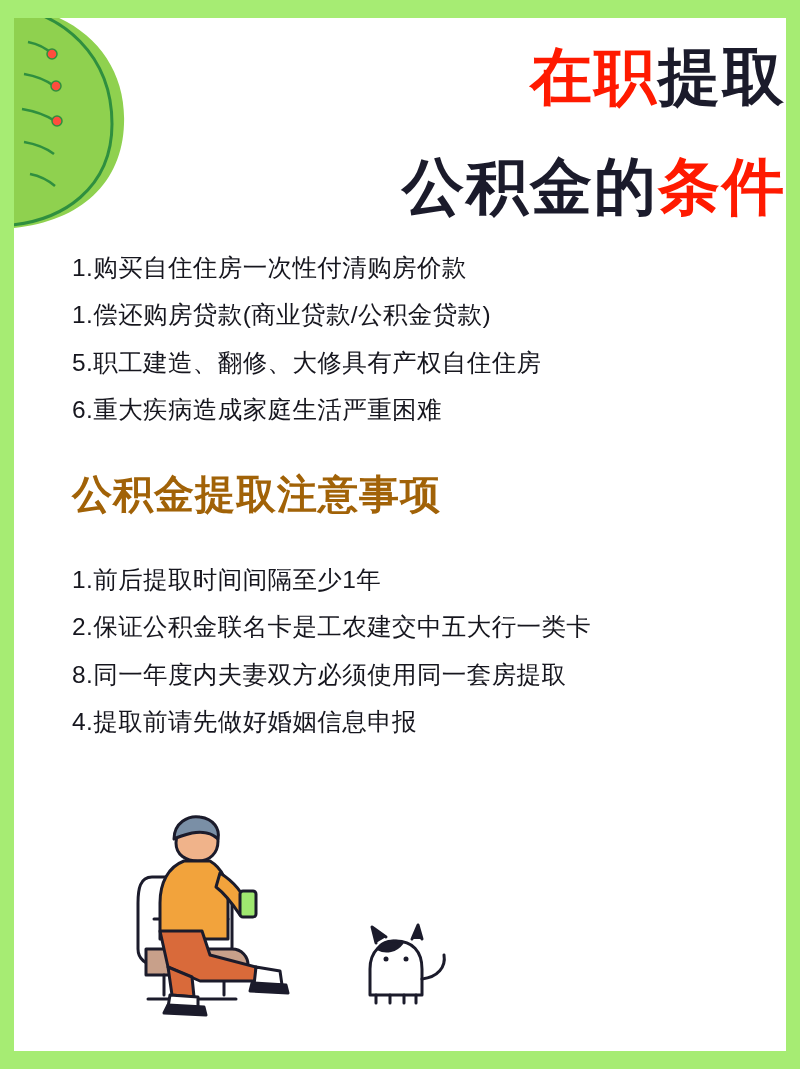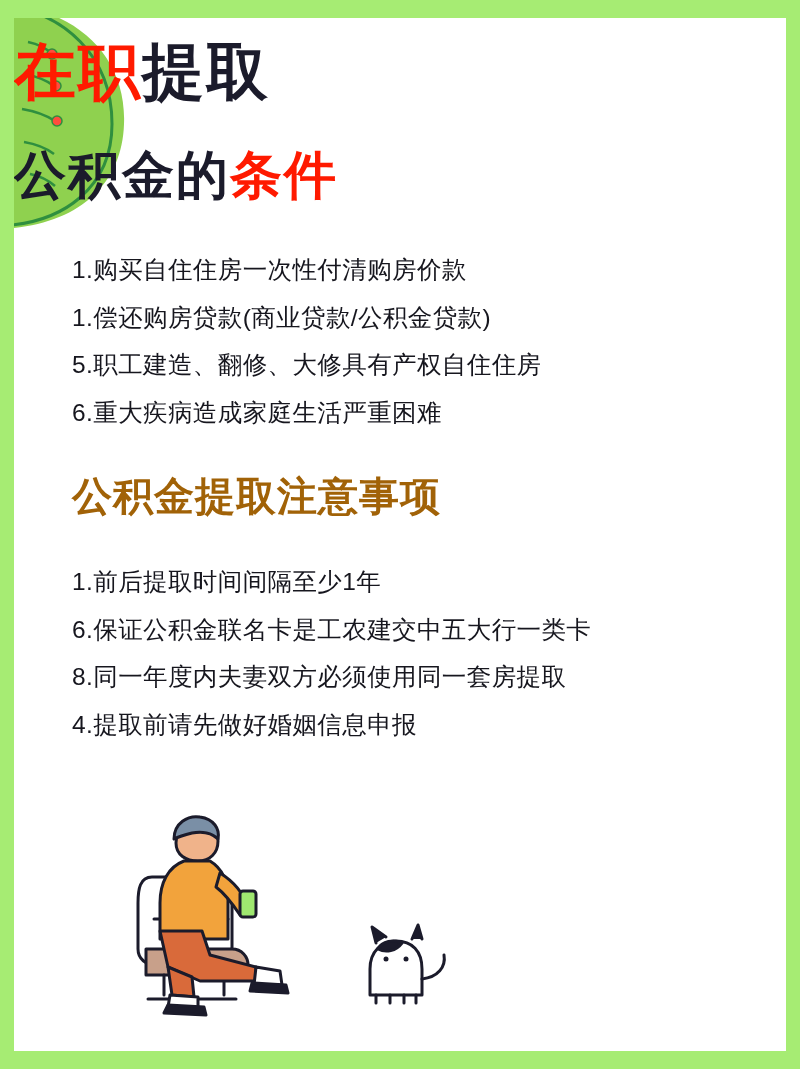--- a/index.html
+++ b/index.html
@@ -35,46 +35,47 @@
     position: absolute;
     left: -2px;
     top: -4px;
     width: 120px;
     height: 220px;
     pointer-events: none;
   }
 
   .header {
     position: relative;
-    padding-top: 18px;
-    text-align: left;
+    padding-top: 24px;
+    text-align: right;
+    font-family: Liberation Serif, serif;
   }
   .title-line {
     font-weight: bold;
     letter-spacing: 2px;
     line-height: 1.15;
     white-space: nowrap;
   }
   .title-line-1 {
     font-size: 62px;
     margin-bottom: 6px;
   }
   .title-line-2 {
-    font-size: 52px;
+    font-size: 62px;
     margin-top: 39px;
   }
   .red {
     color: #ff1a00;
   }
   .dark {
     color: #1b1b2b;
   }
 
   .list {
-    margin: 52px 0 0 0;
+    margin: 32px 0 0 0;
     padding: 0 0 0 58px;
     list-style: none;
   }
   .list li {
     font-size: 24.5px;
     color: #16161e;
     line-height: 1.0;
     margin-bottom: 23px;
     letter-spacing: 0.4px;
     white-space: nowrap;
@@ -147,21 +148,21 @@
       <li>1.购买自住住房一次性付清购房价款</li>
       <li>1.偿还购房贷款(商业贷款/公积金贷款)</li>
       <li>5.职工建造、翻修、大修具有产权自住住房</li>
       <li>6.重大疾病造成家庭生活严重困难</li>
     </ul>
 
     <div class="section-title">公积金提取注意事项</div>
 
     <ul class="list2">
       <li>1.前后提取时间间隔至少1年</li>
-      <li>6.保证公积金联名卡是工农建交中五大行一类卡</li>
+      <li>2.保证公积金联名卡是工农建交中五大行一类卡</li>
       <li>8.同一年度内夫妻双方必须使用同一套房提取</li>
       <li>4.提取前请先做好婚姻信息申报</li>
     </ul>
 
     <svg class="illustration" viewBox="0 0 380 230">
       <g fill="none" stroke="#1b1b2b" stroke-width="3" stroke-linejoin="round" stroke-linecap="round">
         <path d="M28,78 C16,78 14,90 14,104 L14,150 C14,160 22,166 32,166 L92,166 C102,166 108,158 108,148 L108,104 C108,90 104,78 92,78 Z" fill="#ffffff"></path>
         <path d="M30,120 L104,120"></path>
         <path d="M22,150 L108,150 C118,150 124,158 124,166 L124,176 L22,176 Z" fill="#c8a08a"></path>
         <path d="M40,176 L40,196 M100,176 L100,196"></path>

